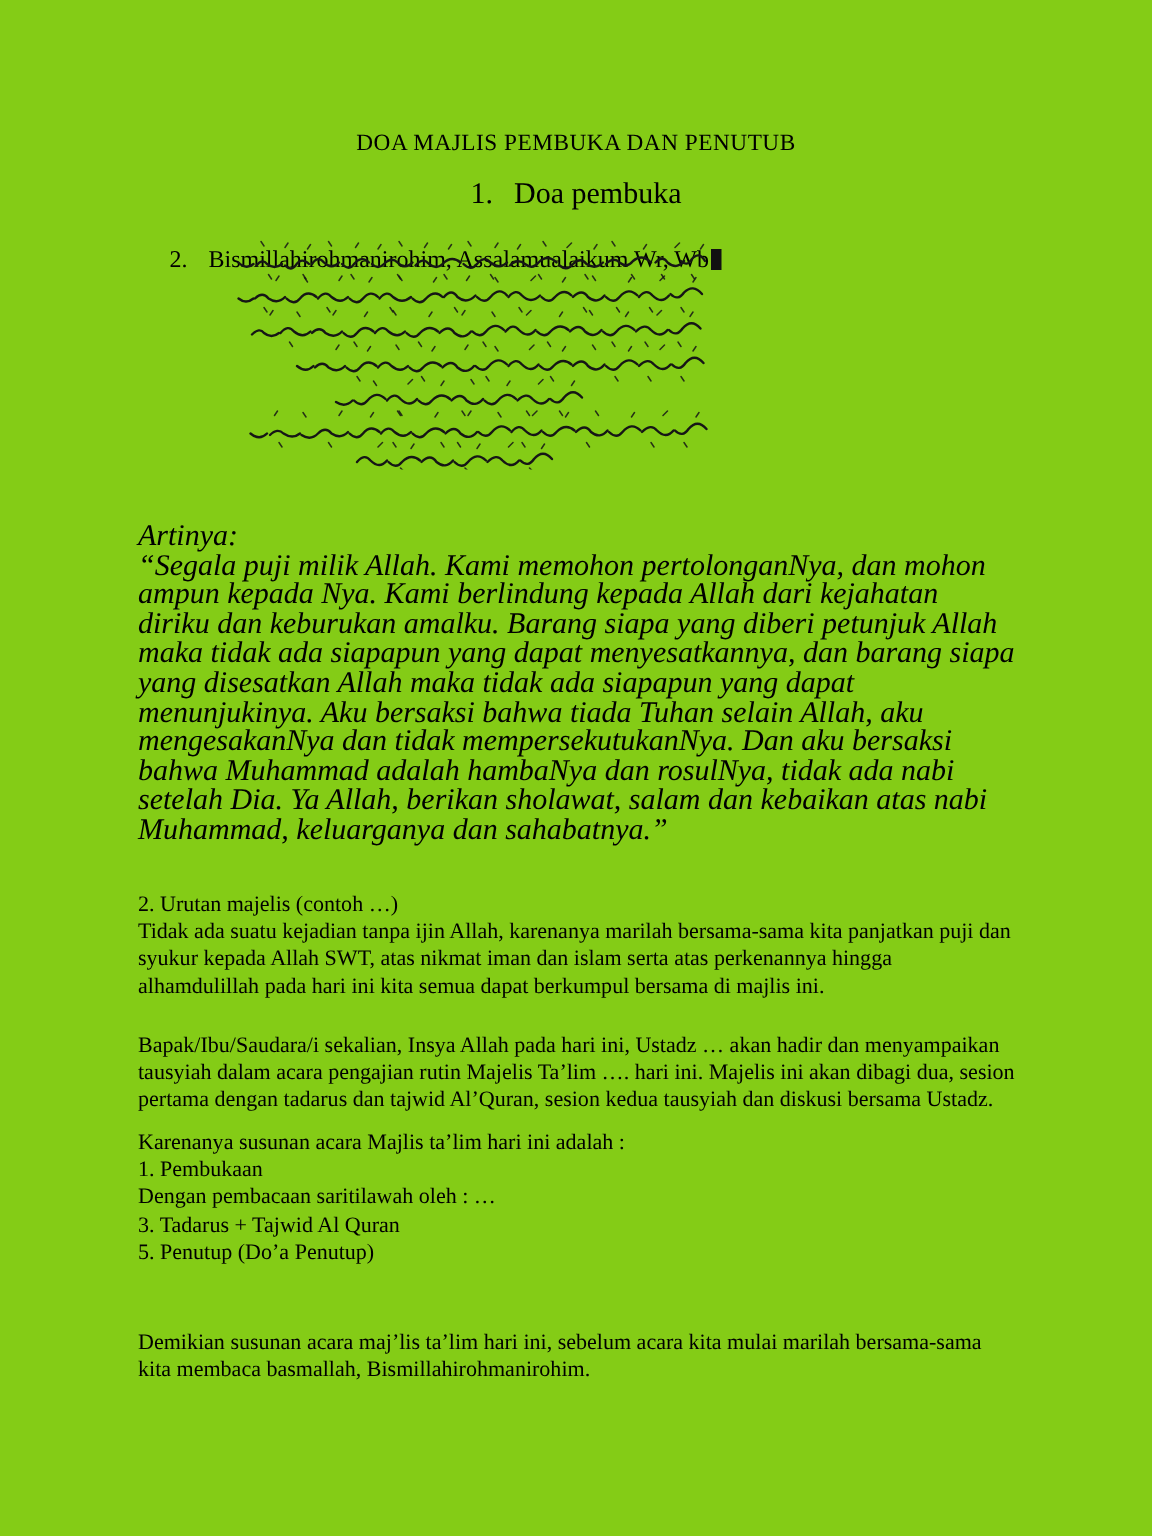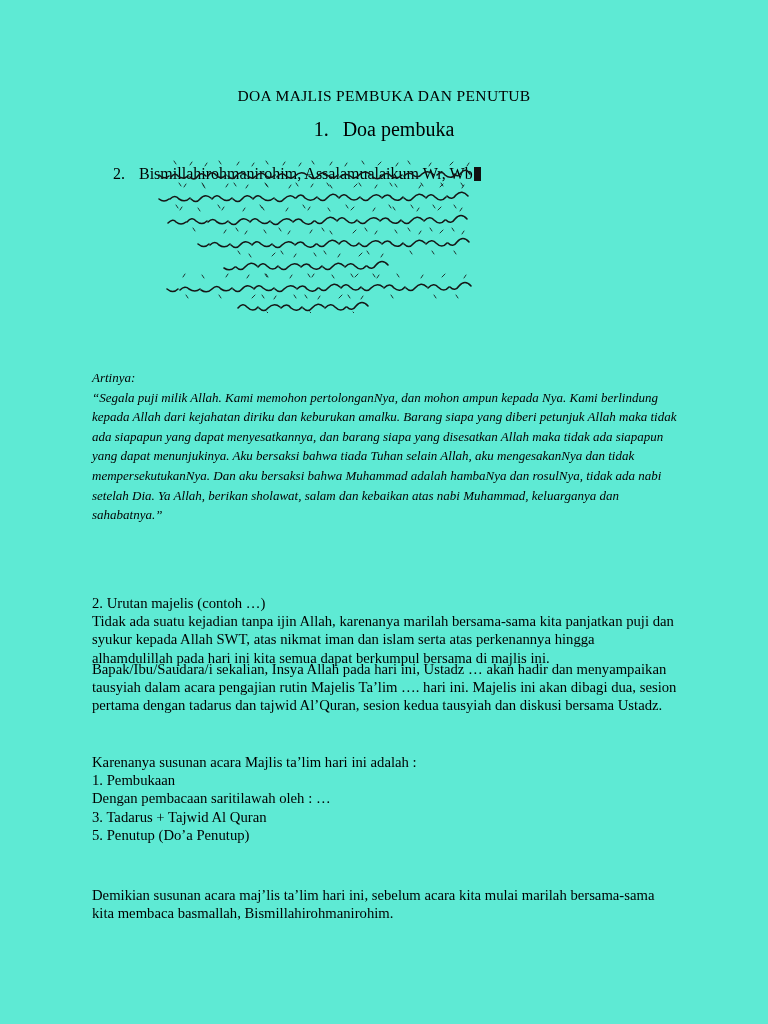--- a/index.html
+++ b/index.html
@@ -13,21 +13,21 @@
     overflow: hidden;
     font-family: "Liberation Serif", "DejaVu Serif", serif;
     color: #000000;
     -webkit-font-smoothing: antialiased;
   }
 
   .page {
     position: relative;
     width: 768px;
     height: 1024px;
-    background: #5eead4;
+    background: #84cc16;
     box-sizing: border-box;
   }
 
   
   .doc-title {
     position: absolute;
     top: 86px;
     left: 0;
     width: 768px;
     text-align: center;
@@ -85,28 +85,27 @@
     left: 92px;
     width: 586px;
     font-size: 14.7px;
     line-height: 18.2px;
   }
   .block p { margin: 0; }
 
   .artinya {
     top: 348px;
     font-style: italic;
-    font-size: 13px;
+    font-size: 20px;
     line-height: 19.6px;
-    margin-top: 20px;
   }
   .artinya .label { display: block; }
 
   .urutan       { top: 594px; }
-  .bapak        { top: 660px; }
+  .bapak        { top: 688px; }
   .susunan      { top: 753px; }
   .demikian     { top: 886px; }
 
   .susunan .line { display: block; }
 </style>
 </head>
 <body>
 
 <div class="page">
 

